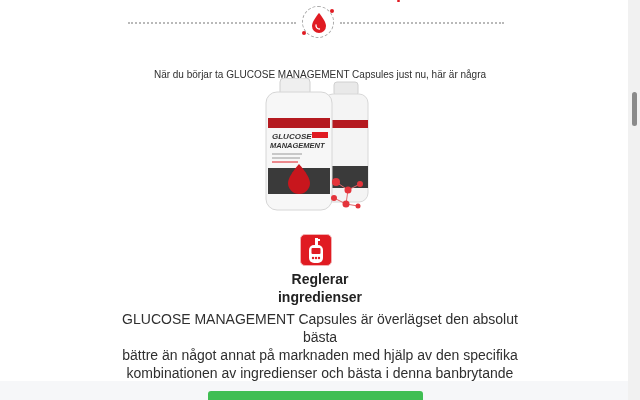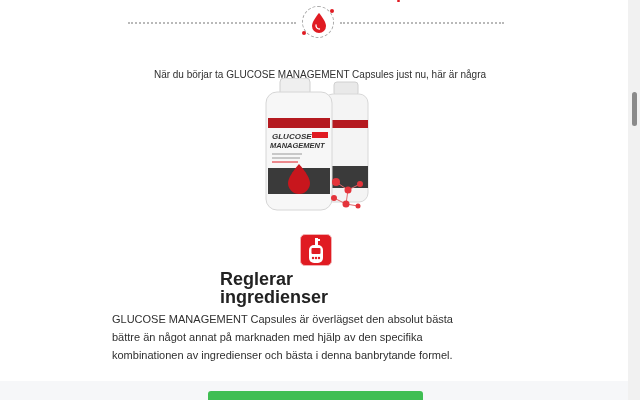--- a/index.html
+++ b/index.html
@@ -29,26 +29,26 @@
   .product { position: absolute; left: 262px; top: 78px; width: 110px; height: 136px; }
 
   .meter-icon {
     position: absolute; left: 300px; top: 234px; width: 32px; height: 32px;
     background: #e01b22; border-radius: 5px; box-sizing: border-box;
     border: 1px solid #f3b0b2;
   }
   .meter-icon svg { position: absolute; left: 6px; top: 3px; }
 
   .feature-title {
-    position: absolute; left: 220px; top: 270px; width: 200px; 
-    font-size: 18px; font-weight: bold; line-height: 18px; color: #222;
+    position: absolute; left: 220px; top: 270px; width: 200px; text-align: center;
+    font-size: 14px; font-weight: bold; line-height: 18px; color: #222;
   }
   .feature-body {
-    position: absolute; left: 112px; top: 310px; width: 400px; text-align: left;
-    font-size: 11px; line-height: 18px; color: #2f2f2f;
+    position: absolute; left: 120px; top: 310px; width: 400px; text-align: center;
+    font-size: 14px; line-height: 18px; color: #2f2f2f;
   }
   .bottom-band { position: absolute; left: 0; top: 381px; width: 628px; height: 19px; background: #f6f7f9; }
   .cta-button {
     position: absolute; left: 208px; top: 391px; width: 215px; height: 20px;
     background: #3fbe53; border-radius: 3px 3px 0 0; border: none; padding: 0; cursor: pointer;
   }
   .scrollbar-track { position: absolute; right: 0; top: 0; width: 12px; height: 400px; background: #f1f1f1; }
   .scrollbar-thumb { position: absolute; right: 3px; top: 92px; width: 5px; height: 34px; background: #8a8a8a; border-radius: 3px; }
 </style>
 </head>

